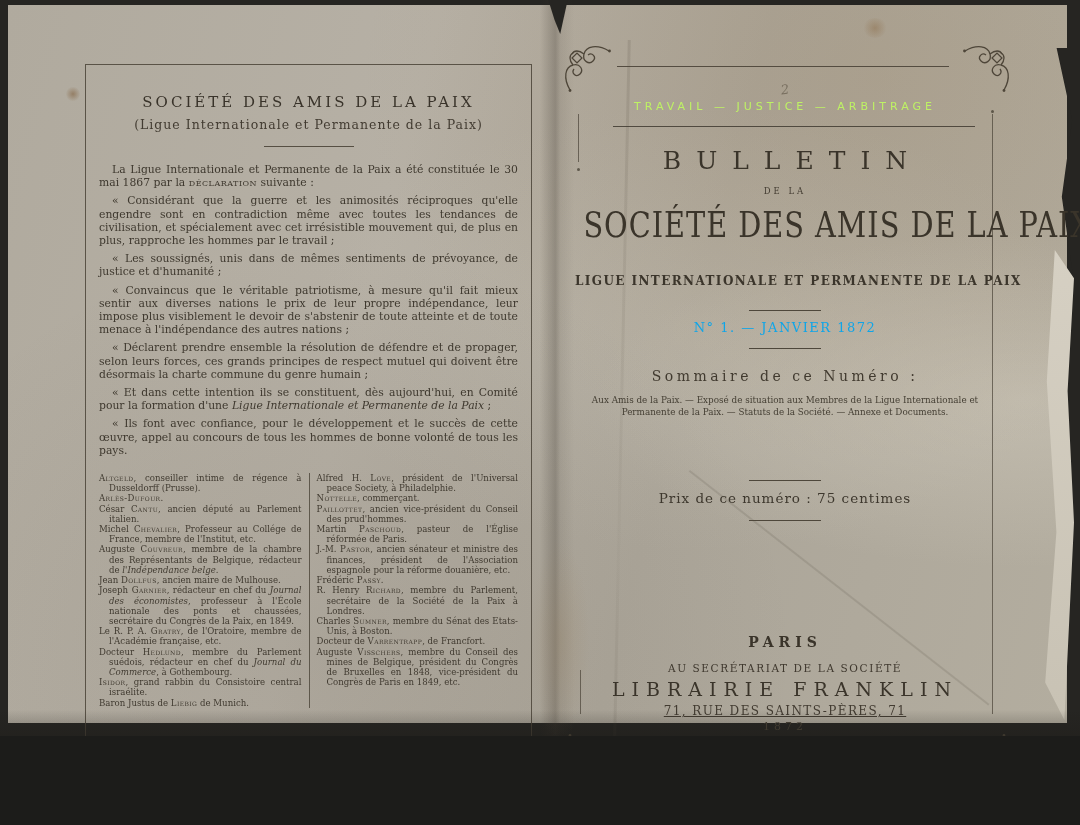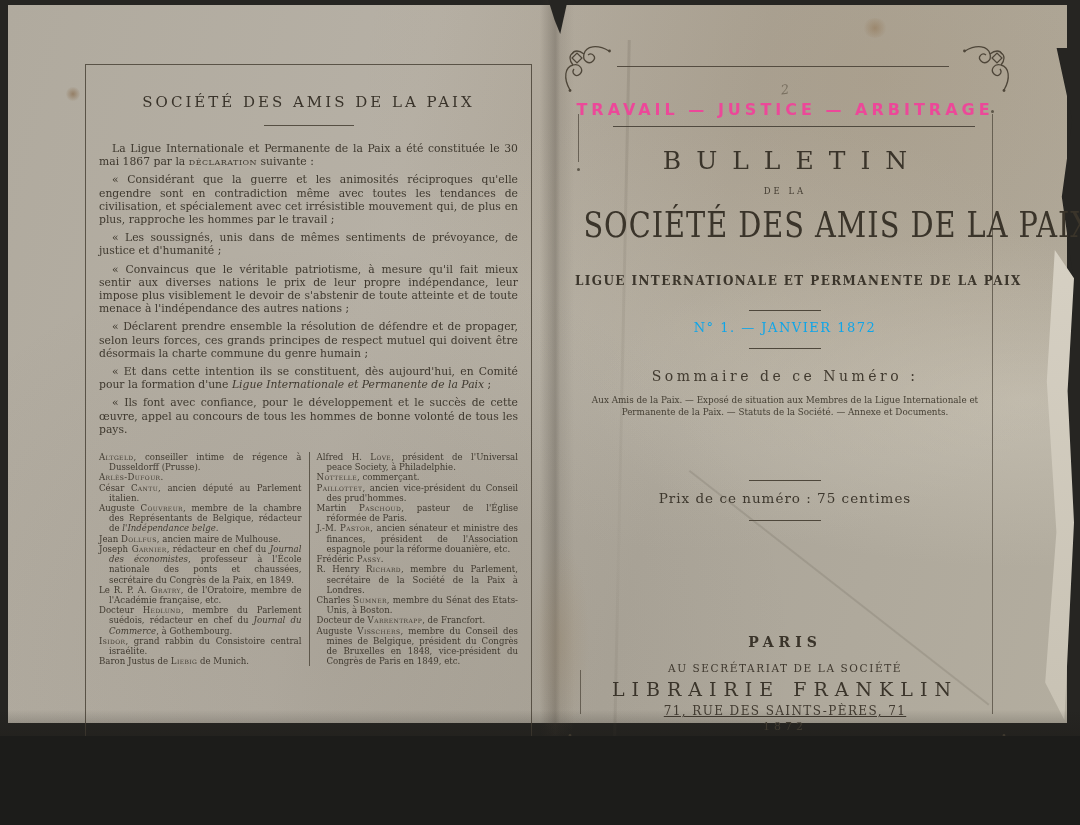--- a/index.html
+++ b/index.html
@@ -65,22 +65,22 @@
   .sl-l2{left:5px;bottom:60px;height:44px;}
   .dot{position:absolute;width:3px;height:3px;border-radius:50%;background:rgba(74,67,55,.8);}
   .corner{position:absolute;width:52px;height:52px;}
   .corner svg{display:block;width:52px;height:52px;}
   .c-tl{left:-14px;top:-16px;}
   .c-tr{right:-18px;top:-16px;transform:scaleX(-1);}
   .c-bl{left:-14px;bottom:-10px;transform:scaleY(-1);}
   .c-br{right:-18px;bottom:-10px;transform:scale(-1,-1);}
   .pagenum{position:absolute;top:24px;left:0;width:100%;text-align:center;
     font-size:13px;font-style:italic;color:rgba(82,72,58,.55);transform:rotate(-8deg);}
-  .motto{top:42px;font-size:16px;letter-spacing:4px;color:#ec4899;
-    font-family:"DejaVu Sans","Liberation Sans",sans-serif;font-weight:bold;}
+  .motto{top:42px;font-size:11px;letter-spacing:4px;color:#bef264;
+    font-family:"DejaVu Sans","Liberation Sans",sans-serif;font-weight:normal;}
   .motto-rule{position:absolute;top:68px;left:38px;right:20px;height:1px;background:rgba(64,58,48,.85);}
   .bulletin{top:88px;font-size:25px;letter-spacing:15px;text-indent:15px;color:#3a342a;}
   .dela{top:128px;font-size:8.5px;letter-spacing:3px;color:#443d32;}
   .society{top:146px;font-size:30px;letter-spacing:1px;color:#3a342a;white-space:nowrap;
     transform:scale(.96,1.18);transform-origin:center top;}
   .ligue{top:216px;font-size:12px;letter-spacing:1.4px;font-weight:bold;color:#3b352b;white-space:nowrap;}
   .rule-s{position:absolute;left:50%;transform:translateX(-50%);width:72px;height:1px;background:#4e473b;}
   .r1{top:252px;} .r2{top:290px;} .r3{top:422px;} .r4{top:462px;}
   .issue{top:262px;font-size:13px;letter-spacing:1.5px;color:#0ea5e9;}
   .sommaire-t{top:310px;font-size:14px;letter-spacing:3.5px;color:#413a2f;}
@@ -103,35 +103,37 @@
   <div class="stain-a"></div>
   <div class="stain-b"></div>
   <div class="stain-c"></div>
   <div class="notch-top"></div>
   <div class="tear-right-dark"></div>
   <div class="tear-right-light"></div>
 
   <div class="left-frame">
     <div class="lf-inner">
       <div class="lp-title">SOCIÉTÉ DES AMIS DE LA PAIX</div>
+      <div class="lp-subtitle">(Ligue Internationale et Permanente de la Paix)</div>
       <hr class="lp-rule">
       <div class="lp-body">
           <p class="para">La Ligue Internationale et Permanente de la Paix a été constituée le 30 mai 1867 par la <span class="sc">déclaration</span> suivante :</p>
           <p class="para">« Considérant que la guerre et les animosités réciproques qu'elle engendre sont en contradiction même avec toutes les tendances de civilisation, et spécialement avec cet irrésistible mouvement qui, de plus en plus, rapproche les hommes par le travail ;</p>
           <p class="para">« Les soussignés, unis dans de mêmes sentiments de prévoyance, de justice et d'humanité ;</p>
           <p class="para">« Convaincus que le véritable patriotisme, à mesure qu'il fait mieux sentir aux diverses nations le prix de leur propre indépendance, leur impose plus visiblement le devoir de s'abstenir de toute atteinte et de toute menace à l'indépendance des autres nations ;</p>
           <p class="para">« Déclarent prendre ensemble la résolution de défendre et de propager, selon leurs forces, ces grands principes de respect mutuel qui doivent être désormais la charte commune du genre humain ;</p>
           <p class="para">« Et dans cette intention ils se constituent, dès aujourd'hui, en Comité pour la formation d'une <i>Ligue Internationale et Permanente de la Paix</i> ;</p>
           <p class="para">« Ils font avec confiance, pour le développement et le succès de cette œuvre, appel au concours de tous les hommes de bonne volonté de tous les pays.</p>
         </div>
       <div class="members">
         <div class="mcol c1">
             <p class="member"><span class="name">Altgeld</span>, conseiller intime de régence à Dusseldorff (Prusse).</p>
             <p class="member"><span class="name">Arlès-Dufour</span>.</p>
             <p class="member">César <span class="name">Cantu</span>, ancien député au Parlement italien.</p>
+            <p class="member">Michel <span class="name">Chevalier</span>, Professeur au Collége de France, membre de l'Institut, etc.</p>
             <p class="member">Auguste <span class="name">Couvreur</span>, membre de la chambre des Représentants de Belgique, rédacteur de <i>l'Indépendance belge</i>.</p>
             <p class="member">Jean <span class="name">Dollfus</span>, ancien maire de Mulhouse.</p>
             <p class="member">Joseph <span class="name">Garnier</span>, rédacteur en chef du <i>Journal des économistes</i>, professeur à l'École nationale des ponts et chaussées, secrétaire du Congrès de la Paix, en 1849.</p>
             <p class="member">Le R. P. A. <span class="name">Gratry</span>, de l'Oratoire, membre de l'Académie française, etc.</p>
             <p class="member">Docteur <span class="name">Hedlund</span>, membre du Parlement suédois, rédacteur en chef du <i>Journal du Commerce</i>, à Gothembourg.</p>
             <p class="member"><span class="name">Isidor</span>, grand rabbin du Consistoire central israélite.</p>
             <p class="member">Baron Justus de <span class="name">Liebig</span> de Munich.</p>
           </div>
         <div class="mcol c2">
             <p class="member">Alfred H. <span class="name">Love</span>, président de l'Universal peace Society, à Philadelphie.</p>

